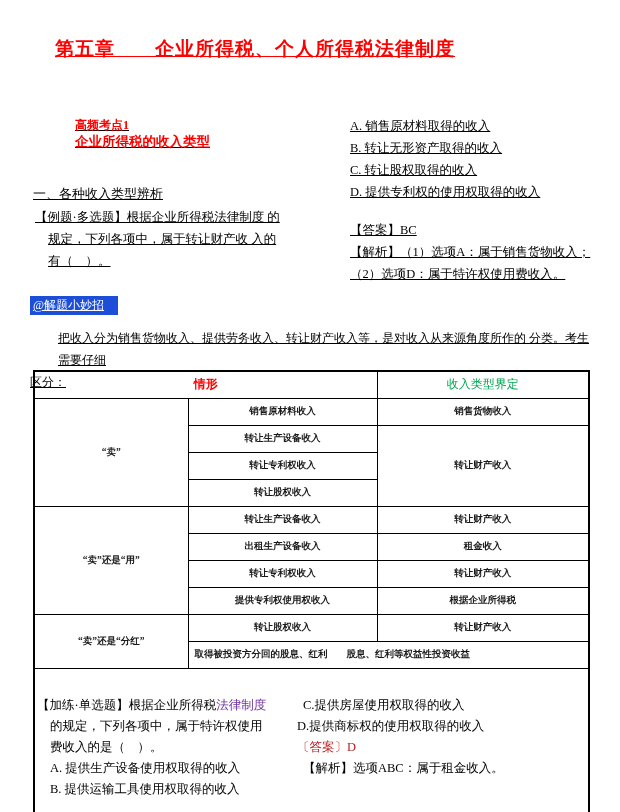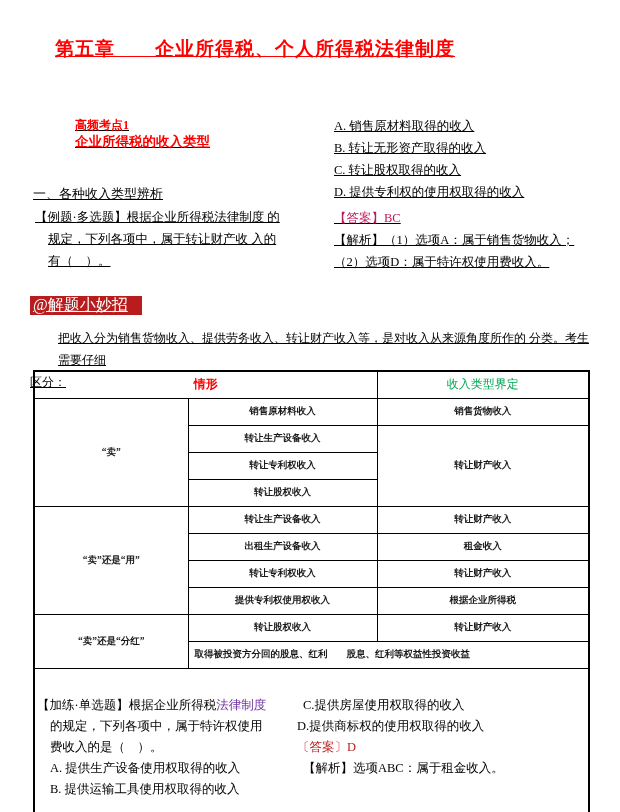--- a/index.html
+++ b/index.html
@@ -26,28 +26,28 @@
   #topic .t-title { font-size:13.5px; font-weight:bold; color:#f00; line-height:18px; }
 
   
   #section-heading { left:33px; top:185px; font-size:13px; line-height:18px; }
 
   
   #example-stem { left:35px; top:206px; width:295px; font-size:12.5px; line-height:22px; }
   #example-stem .indent { padding-left:13px; }
 
   
-  #example-right { left:334px; top:115px; width:262px; font-size:12.5px; line-height:22px; }
-  #example-right .answer { color:#be185d; margin-top:4px; }
+  #example-right { left:350px; top:115px; width:262px; font-size:12.5px; line-height:22px; }
+  #example-right .answer { color:#000000; margin-top:16px; }
 
   
   #tip-badge {
     left:30px; top:296px;
-    background:#b91c1c; color:#fff;
-    font-size:16px; line-height:16px;
+    background:#1d4ed8; color:#fff;
+    font-size:12px; line-height:16px;
     padding:1px 14px 2px 3px;
   }
   #tip-text { left:30px; top:327px; width:568px; font-size:12px; line-height:22px; }
   #tip-text .first { padding-left:28px; }
 
   
   #income-table {
     position:absolute; left:33px; top:370px;
     width:555px; border-collapse:collapse; table-layout:fixed;
     border:2px solid #000;

